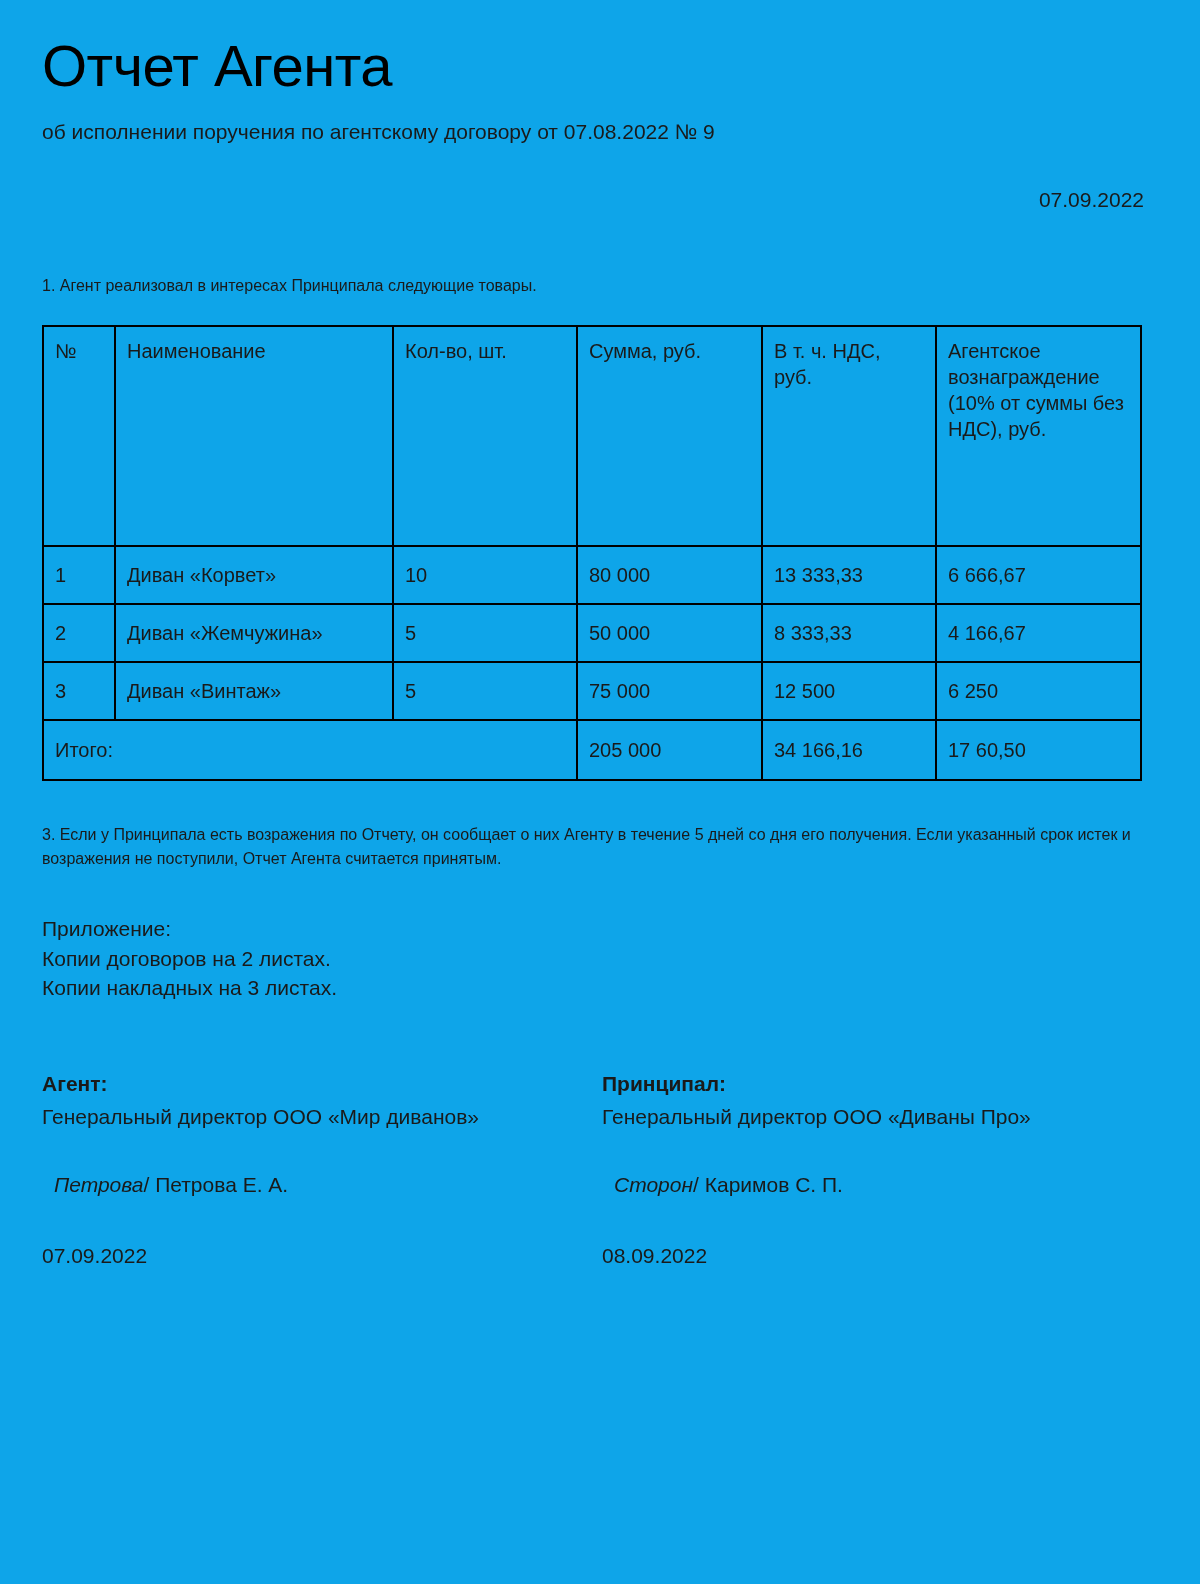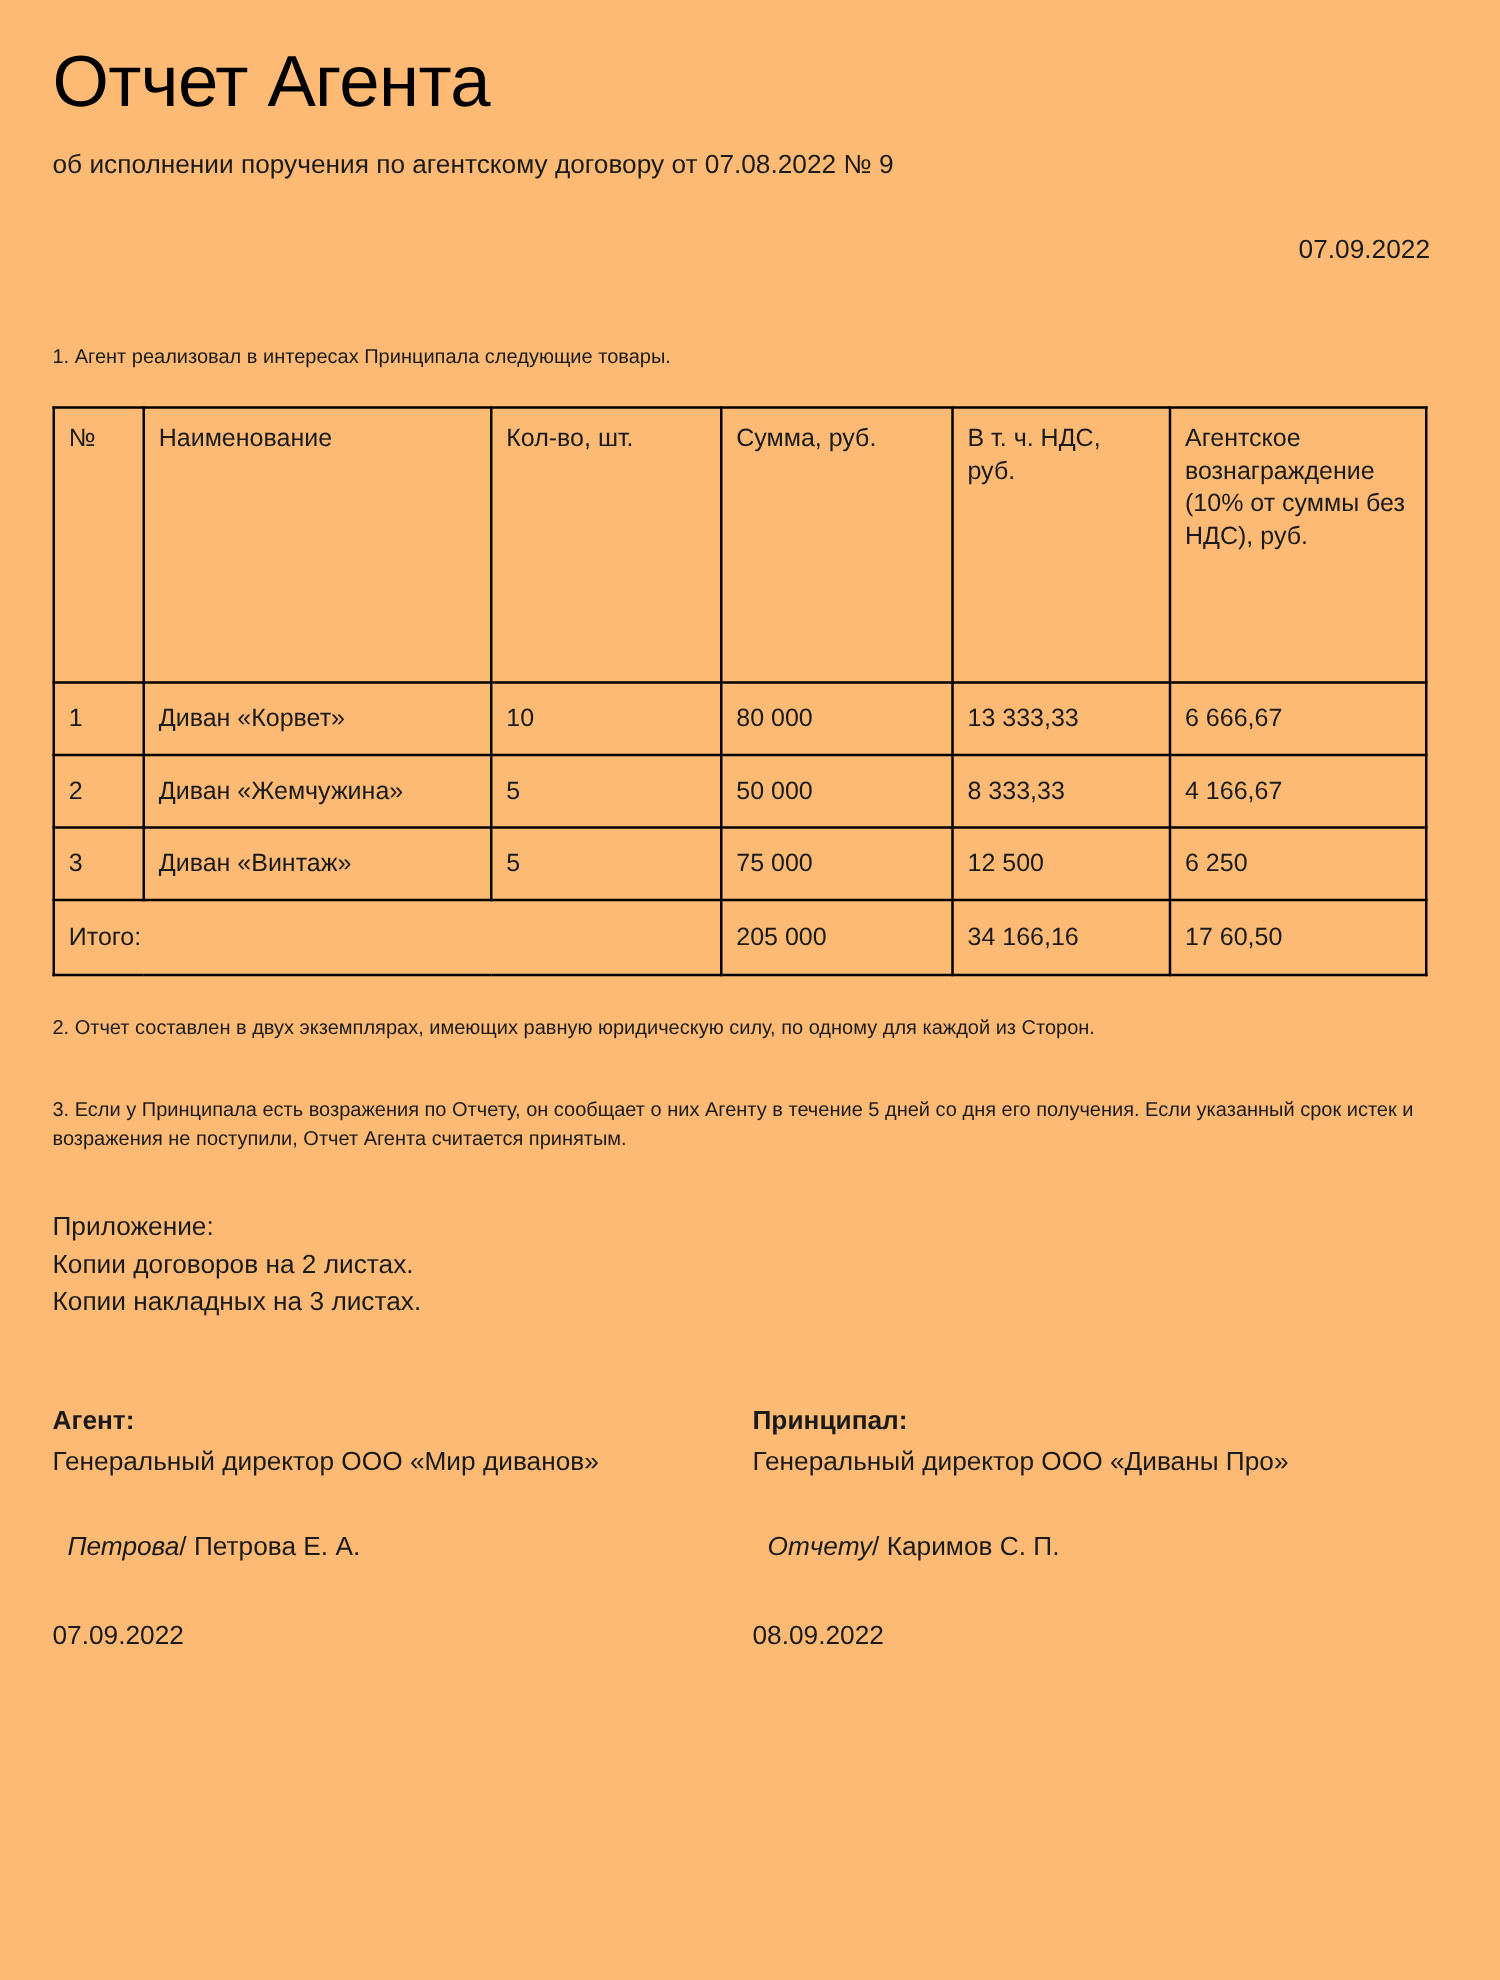--- a/index.html
+++ b/index.html
@@ -14,21 +14,21 @@
     font-family: "Liberation Sans", sans-serif;
     color: #1a1a1a;
     -webkit-font-smoothing: antialiased;
   }
   .page {
     position: relative;
     width: 1200px;
     height: 1584px;
     box-sizing: border-box;
     padding: 0 42px;
-    background: #fdba74;
+    background: #0ea5e9;
   }
 
   
   .doc-title {
     font-size: 58px;
     font-weight: 400;
     line-height: 1.05;
     letter-spacing: -0.5px;
     margin: 0;
     padding-top: 36px;
@@ -191,21 +191,20 @@
       </tr>
       <tr class="total-row">
         <td colspan="3">Итого:</td>
         <td>205 000</td>
         <td>34 166,16</td>
         <td>17 60,50</td>
       </tr>
     </tbody>
   </table>
 
-  <p class="clause clause-2">2. Отчет составлен в двух экземплярах, имеющих равную юридическую силу, по одному для каждой из Сторон.</p>
 
   <p class="clause clause-3">3. Если у Принципала есть возражения по Отчету, он сообщает о них Агенту в течение 5 дней со дня его получения. Если указанный срок истек и возражения не поступили, Отчет Агента считается принятым.</p>
 
   <div class="appendix">
     <div>Приложение:</div>
     <div>Копии договоров на 2 листах.</div>
     <div>Копии накладных на 3 листах.</div>
   </div>
 
   <div class="signatures">
@@ -216,20 +215,20 @@
       <div class="sig-line">
         <span class="sig-hand">Петрова</span><span>/</span>&nbsp;<span>Петрова Е. А.</span>
       </div>
       <div class="sig-date">07.09.2022</div>
     </div>
 
     <div class="sig-col principal">
       <div class="sig-role">Принципал:</div>
       <div class="sig-position">Генеральный директор ООО «Диваны Про»</div>
       <div class="sig-line">
-        <span class="sig-hand">Отчету</span><span>/</span>&nbsp;<span>Каримов С. П.</span>
+        <span class="sig-hand">Сторон</span><span>/</span>&nbsp;<span>Каримов С. П.</span>
       </div>
       <div class="sig-date">08.09.2022</div>
     </div>
 
   </div>
 
 </div>
 
 </body></html>

